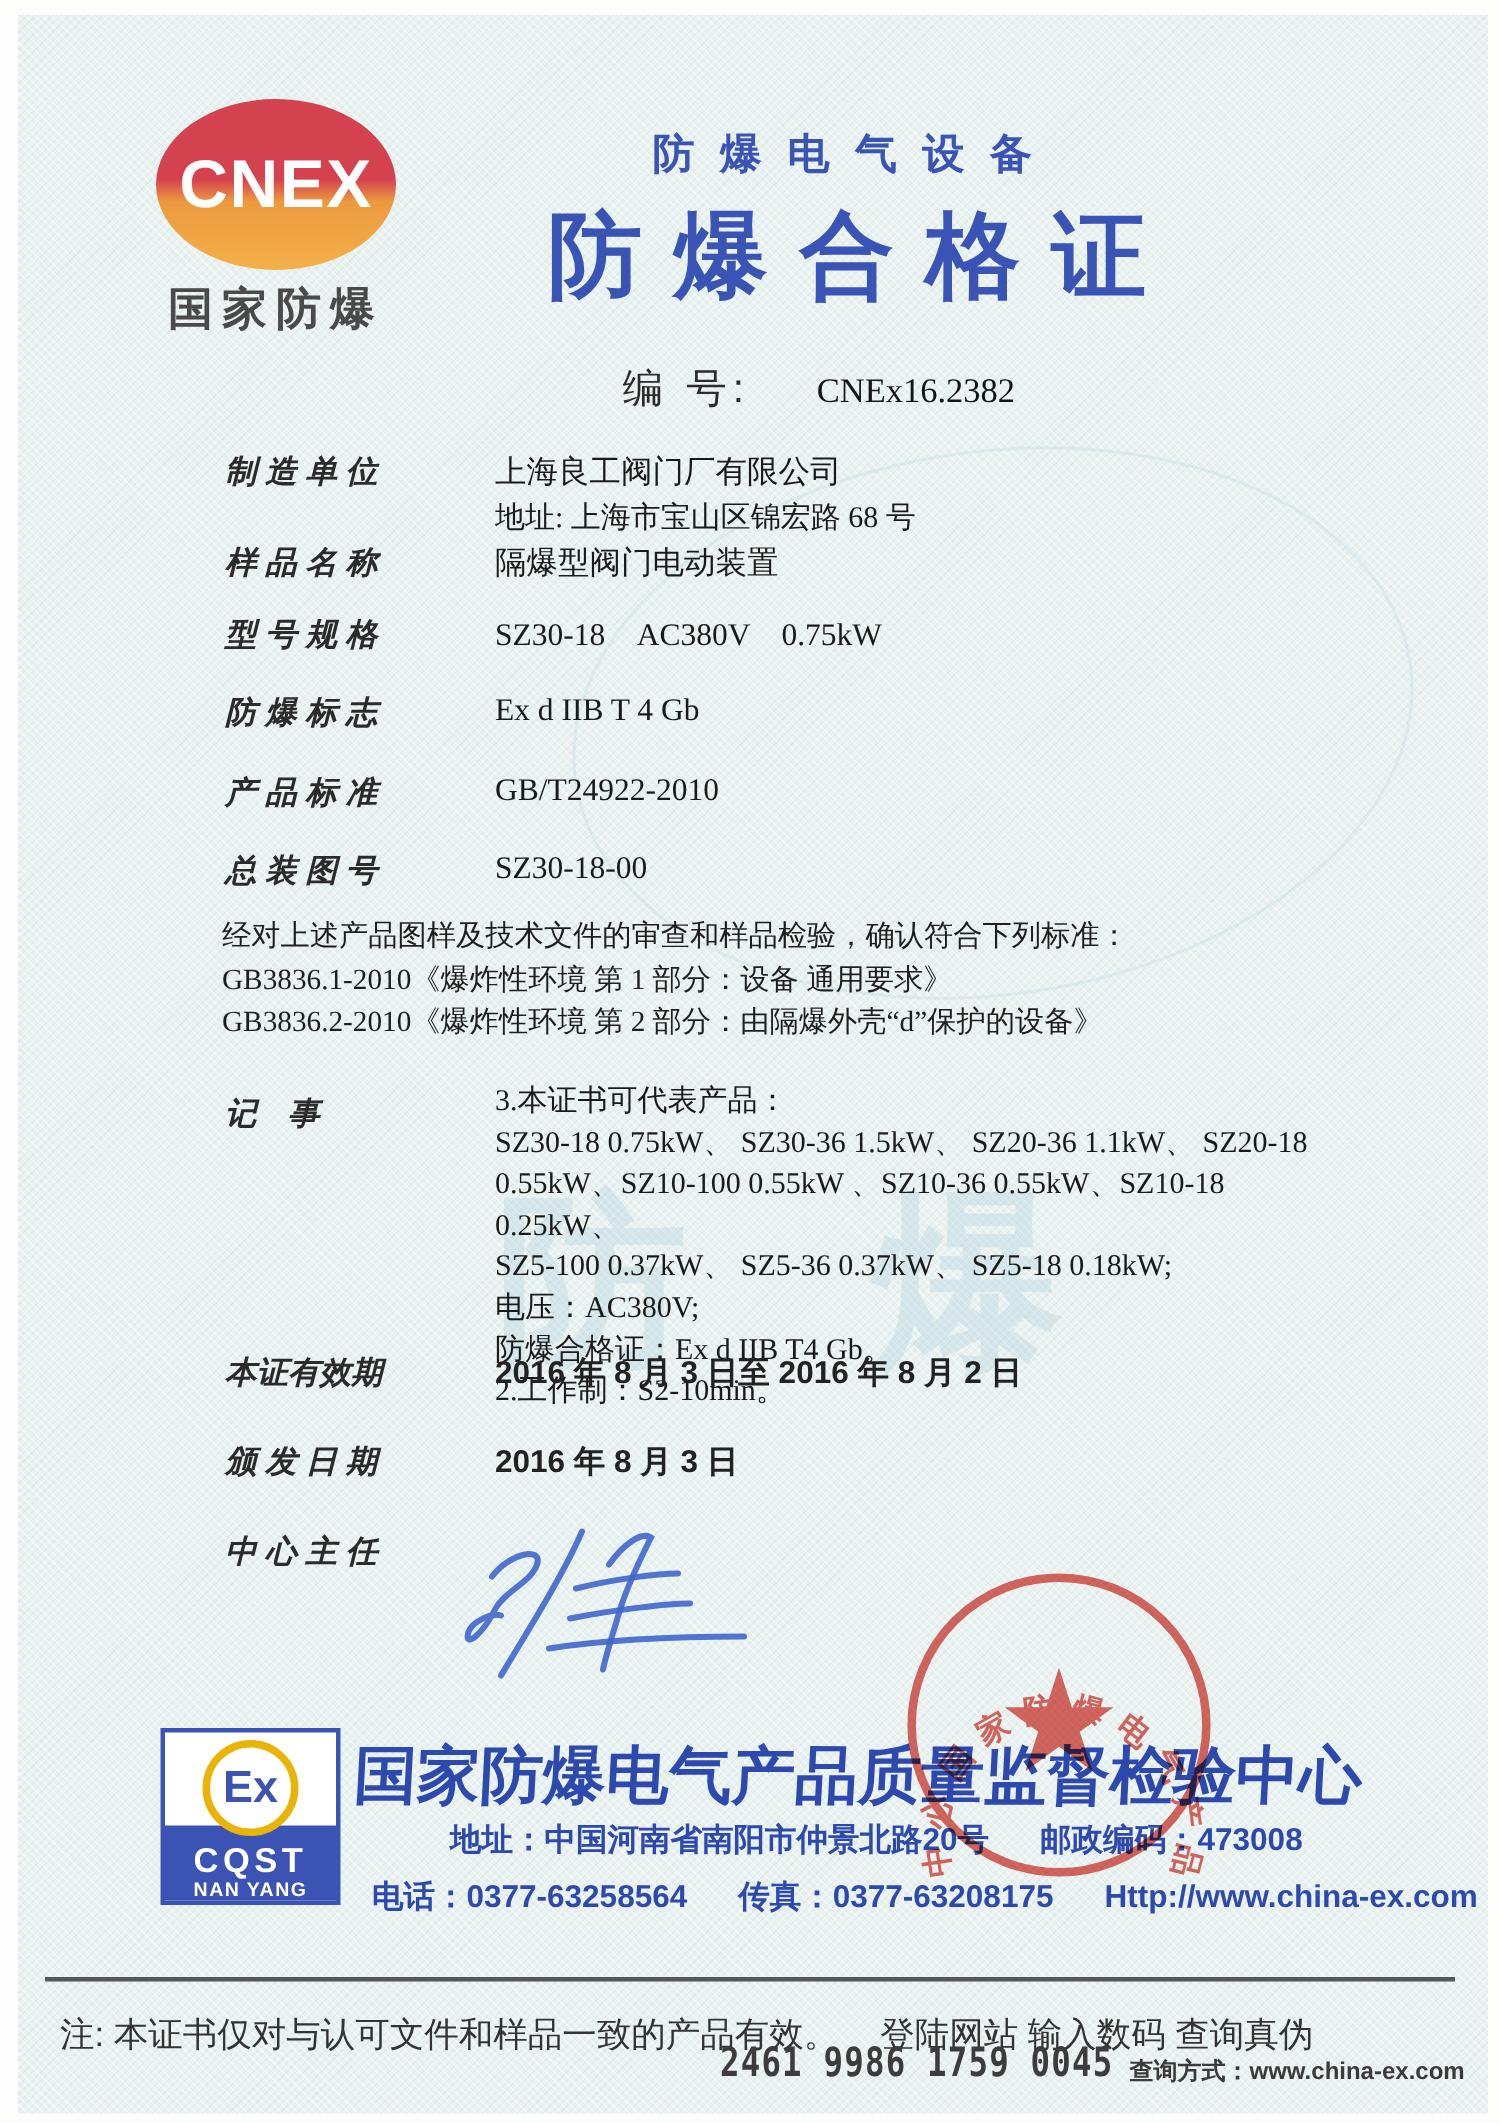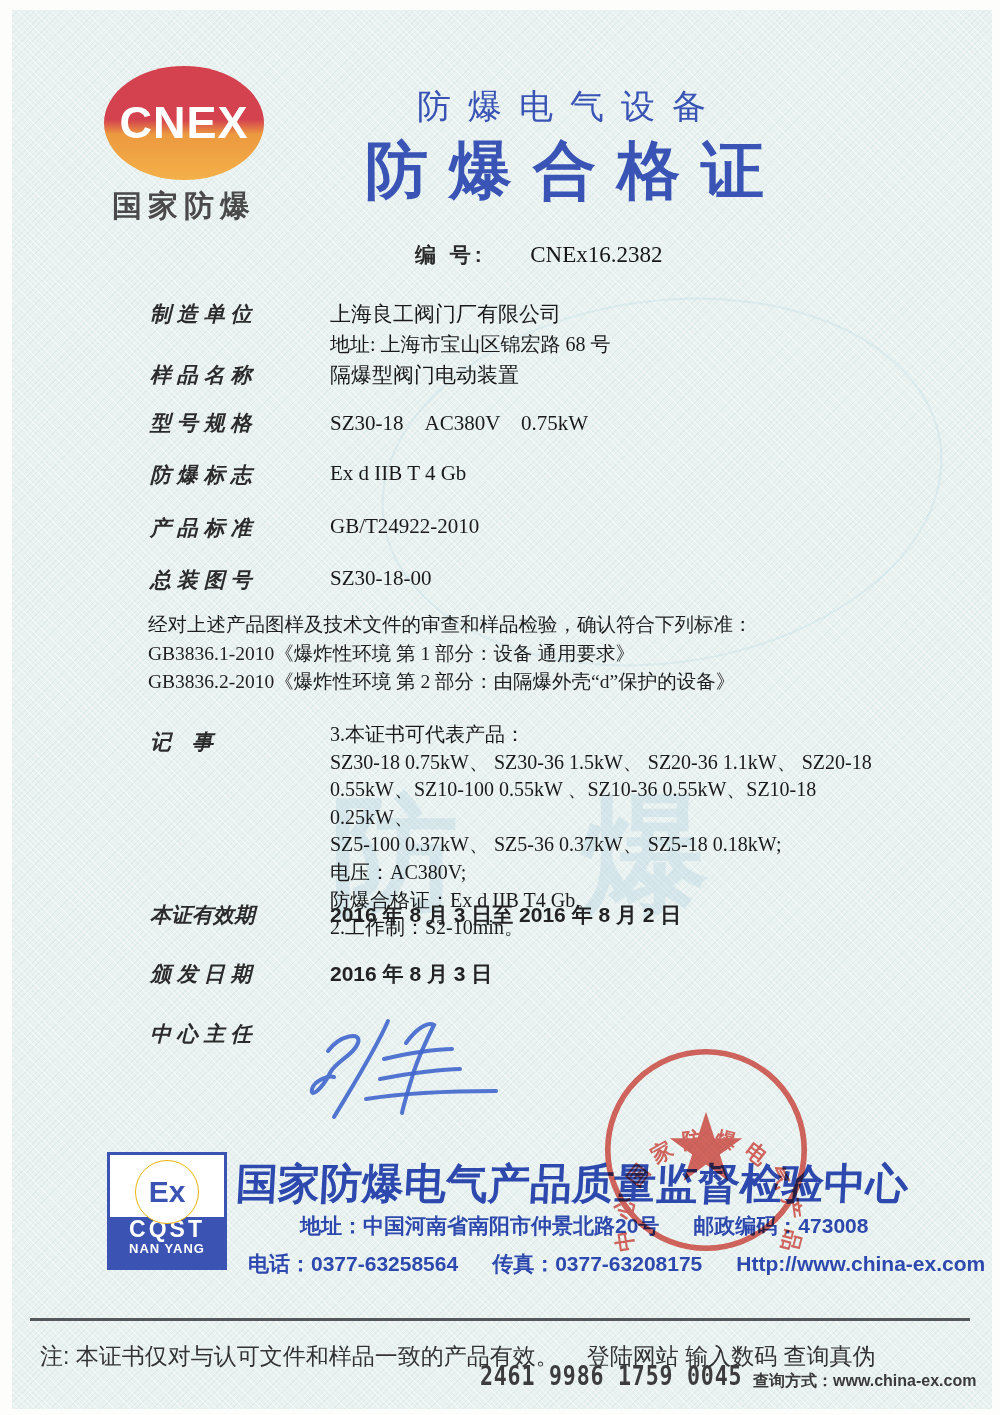--- a/index.html
+++ b/index.html
@@ -16,50 +16,50 @@
     color:rgba(158,198,219,.26);white-space:nowrap;z-index:1;}
   .bg-circle{left:380px;top:300px;width:560px;height:360px;border:2px solid rgba(185,214,228,.30);
     border-radius:50%;transform:rotate(-8deg);z-index:1;}
   
   .cnex-ellipse{left:104px;top:66px;width:160px;height:114px;border-radius:50%;
     background:linear-gradient(180deg,#d4414f 0%,#d4414f 47%,#ec9a3f 60%,#f4b049 100%);
     display:flex;align-items:center;justify-content:center;z-index:2;}
   .cnex-ellipse span{color:#fff;font-weight:800;font-size:45px;letter-spacing:1px;}
   .cnex-caption{left:92px;top:186px;width:184px;text-align:center;font-size:30px;color:#4a4a4a;
     font-weight:600;letter-spacing:6px;z-index:2;}
-  .doc-type{left:300px;top:84px;width:540px;text-align:center;font-size:34px;font-weight:400;
+  .doc-type{left:300px;top:84px;width:540px;text-align:center;font-size:28px;font-weight:700;
     letter-spacing:17px;color:#3a54b6;z-index:2;}
   .main-title{left:280px;top:128px;width:590px;text-align:center;font-size:63px;font-weight:800;
     letter-spacing:21px;color:#3a54b6;z-index:2;}
   .cert-no-row{left:415px;top:241px;z-index:2;white-space:nowrap;}
-  .cert-no-label{font-size:21px;font-weight:700;color:#2b2b2b;letter-spacing:4px;}
+  .cert-no-label{font-size:27px;font-weight:400;color:#2b2b2b;letter-spacing:4px;}
   .cert-no-value{font-family:"Liberation Serif","DejaVu Serif",serif;font-size:23px;color:#151515;margin-left:40px;}
   
   .flabel{left:150px;font-size:21px;font-weight:600;color:#2b2b2b;white-space:nowrap;z-index:2;font-style:italic;}
   .fvalue{left:330px;font-family:"Liberation Serif","DejaVu Serif",serif;font-size:21px;color:#1a1a1a;
     white-space:nowrap;z-index:2;}
   .fvalue.sans{font-family:"Liberation Sans","DejaVu Sans",sans-serif;font-weight:600;color:#222;}
   .para{left:148px;top:611px;width:730px;font-family:"Liberation Serif","DejaVu Serif",serif;
     font-size:19.5px;line-height:28.5px;color:#1e1e1e;z-index:2;}
   .remarks{left:330px;top:721px;width:575px;font-family:"Liberation Serif","DejaVu Serif",serif;
     font-size:20px;line-height:27.6px;color:#1a1a1a;z-index:2;}
   
   .sig{left:300px;top:1013px;width:220px;height:110px;z-index:3;}
   .sig path{stroke:#3f66cc;stroke-width:4;fill:none;stroke-linecap:round;opacity:.9;}
   
   .stamp{left:600px;top:1044px;width:212px;height:212px;z-index:6;opacity:.84;mix-blend-mode:multiply;}
   
   .exlogo{left:107px;top:1152px;width:120px;height:118px;background:#fff;border:3px solid #3b54b3;
     box-sizing:border-box;z-index:2;}
   .exlogo .band{position:absolute;left:0;right:0;bottom:0;height:50px;background:#3b54b3;
-    display:flex;flex-direction:column;align-items:center;justify-content:flex-start;}
+    display:flex;flex-direction:column;align-items:center;justify-content:flex-end;}
   .exlogo .band .cqst{color:#fff;font-weight:700;font-size:23px;letter-spacing:3px;line-height:24px;}
   .exlogo .band .city{color:#fff;font-weight:700;font-size:13px;letter-spacing:1px;line-height:15px;}
   .exlogo .circ{position:absolute;left:50%;top:5px;transform:translateX(-50%);width:64px;height:64px;
-    border:1px solid #eab308;border-radius:50%;background:#fff;display:flex;align-items:center;
+    border:5px solid #eab308;border-radius:50%;background:#fff;display:flex;align-items:center;
     justify-content:center;box-sizing:border-box;}
   .exlogo .circ span{color:#3b54b3;font-weight:800;font-size:30px;}
   .issuer-name{left:236px;top:1156px;width:700px;font-size:42px;font-weight:800;color:#2e49ae;
     white-space:nowrap;z-index:2;transform:skewX(-3deg);}
   .issuer-line{font-size:21px;font-weight:700;color:#2e49ae;white-space:nowrap;z-index:2;}
   .issuer-line .gap{display:inline-block;width:34px;}
   
   .divider{left:30px;top:1318px;width:940px;height:3px;background:#54575b;z-index:2;}
   .note-row{left:40px;top:1341px;font-size:23px;font-weight:400;color:#333;white-space:nowrap;z-index:2;}
   .note-row .gap{display:inline-block;width:28px;}

